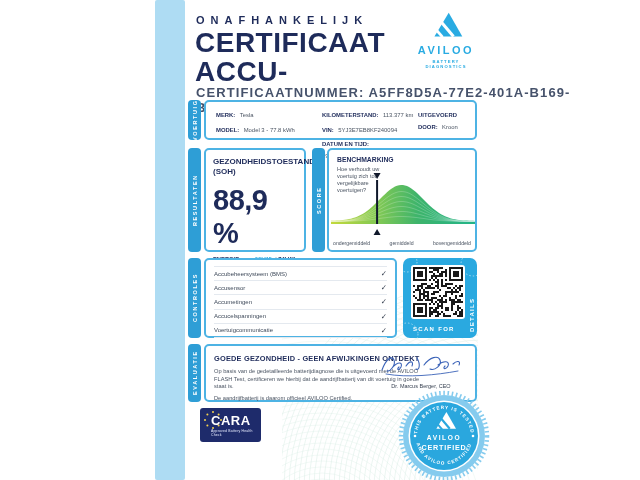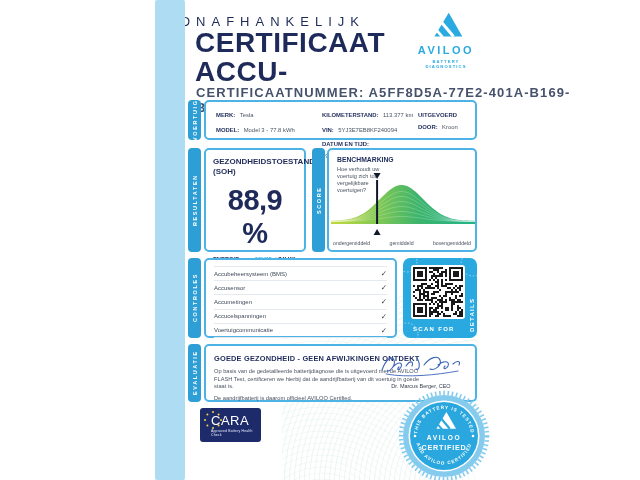--- a/index.html
+++ b/index.html
@@ -2,39 +2,39 @@
 <html><head>
 <meta charset="utf-8">
 <style>
   html,body{margin:0;padding:0;background:#fff;}
   #canvas{position:relative;width:640px;height:480px;background:#ffffff;overflow:hidden;
           font-family:"Liberation Sans",sans-serif;color:#1e2b5a;}
   .abs{position:absolute;}
   
   #strip{left:155px;top:0;width:30px;height:480px;background:#aedcf3;z-index:1;border-radius:2px;}
   
-  #kicker{left:180px;top:14px;font-size:13px;font-weight:normal;letter-spacing:6px;color:#1e2b5a;}
+  #kicker{left:196px;top:14px;font-size:11px;font-weight:bold;letter-spacing:6px;color:#1e2b5a;}
   #title{left:195px;top:28px;font-size:28px;line-height:29px;font-weight:800;color:#1e2b5a;letter-spacing:.5px;}
   #certline{left:196px;top:85px;font-size:13px;letter-spacing:1.1px;color:#46526b;font-weight:bold;}
   
   #brand{left:414px;top:12px;width:64px;text-align:center;z-index:2;}
   #brand .mark{width:34px;height:30px;margin:0 auto;display:block;}
   #brand .name{font-size:11px;font-weight:800;color:#29abe2;letter-spacing:2.5px;margin-top:2px;}
   #brand .tag{font-size:4.2px;font-weight:bold;color:#29abe2;letter-spacing:1.1px;margin-top:3px;}
   
   .tab{background:#2e9ed6;border-radius:4px;color:#fff;display:flex;align-items:center;justify-content:center;
        writing-mode:vertical-rl;transform:rotate(180deg);font-size:5.5px;font-weight:bold;letter-spacing:1.6px;z-index:2;}
   .panel{background:#fff;border:2px solid #4db3e4;border-radius:5px;z-index:2;box-sizing:border-box;}
   
   .flabel{font-size:5.9px;font-weight:bold;color:#1e2b5a;}
   .fval{font-size:5.9px;color:#4b5563;font-weight:normal;}
   .vrow{margin-bottom:3px;line-height:7.5px;}
   
   #soh-label{font-size:8px;font-weight:800;color:#1e2b5a;line-height:10px;}
-  #soh-value{font-size:29px;font-weight:800;color:#1e2b5a;text-align:center;margin-top:7px;letter-spacing:-.5px;}
+  #soh-value{font-size:29px;font-weight:800;color:#1e2b5a;margin-top:7px;letter-spacing:-.5px;}
   .meter-row{display:flex;justify-content:space-between;align-items:flex-end;font-size:5.8px;}
   .meter-row .lab{font-weight:bold;color:#1e2b5a;}
   .val-cur{color:#29abe2;font-weight:bold;}
   .val-sep{color:#6b7280;}
   .val-max{color:#1e2b5a;font-weight:bold;}
   #bar-wrap{position:relative;height:13px;background:#1e2b5a;margin:6px 0 5px 0;}
   #bar-fill{position:absolute;left:0;top:0;bottom:0;background:#29abe2;}
   .tri{position:absolute;width:0;height:0;border-left:4px solid transparent;border-right:4px solid transparent;}
   #bar-marker-top{top:-6px;border-top:5px solid #10182b;}
   #bar-marker-bottom{bottom:-6px;border-bottom:5px solid #10182b;}
@@ -55,21 +55,21 @@
   #scanfor{position:absolute;left:10px;bottom:6px;font-size:6px;font-weight:800;color:#fff;letter-spacing:1.3px;}
   #details{position:absolute;right:2px;top:8px;height:66px;display:flex;align-items:center;
            writing-mode:vertical-rl;transform:rotate(180deg);font-size:6px;font-weight:800;color:#fff;letter-spacing:1.3px;}
   
   #eval-head{font-size:7.4px;font-weight:800;color:#1e2b5a;letter-spacing:.2px;}
   .eval-body{font-size:5.7px;color:#4b5563;width:212px;line-height:7.6px;margin-top:5px;}
   #sig-block{position:absolute;right:8px;top:6px;width:92px;text-align:center;}
   #signer{font-size:5.5px;color:#374151;margin-top:1px;}
   
   #cara{left:200px;top:408px;width:61px;height:34px;background:#1e2b6b;border-radius:3px;z-index:3;overflow:hidden;}
-  #cara .word{position:absolute;left:11px;top:5px;font-size:13px;font-weight:400;color:#fff;letter-spacing:.5px;}
+  #cara .word{position:absolute;left:11px;top:5px;font-size:13px;font-weight:700;color:#fff;letter-spacing:.5px;}
   #cara .sub{position:absolute;left:11px;bottom:5px;font-size:3.4px;color:#e8ecff;letter-spacing:.2px;}
   #guilloche{left:282px;top:296px;width:196px;height:184px;z-index:1;}
   #badge{left:398px;top:390px;width:92px;height:92px;z-index:3;}
 </style>
 </head>
 <body>
 
 <div id="canvas">
 
   <div id="strip" class="abs"></div>

